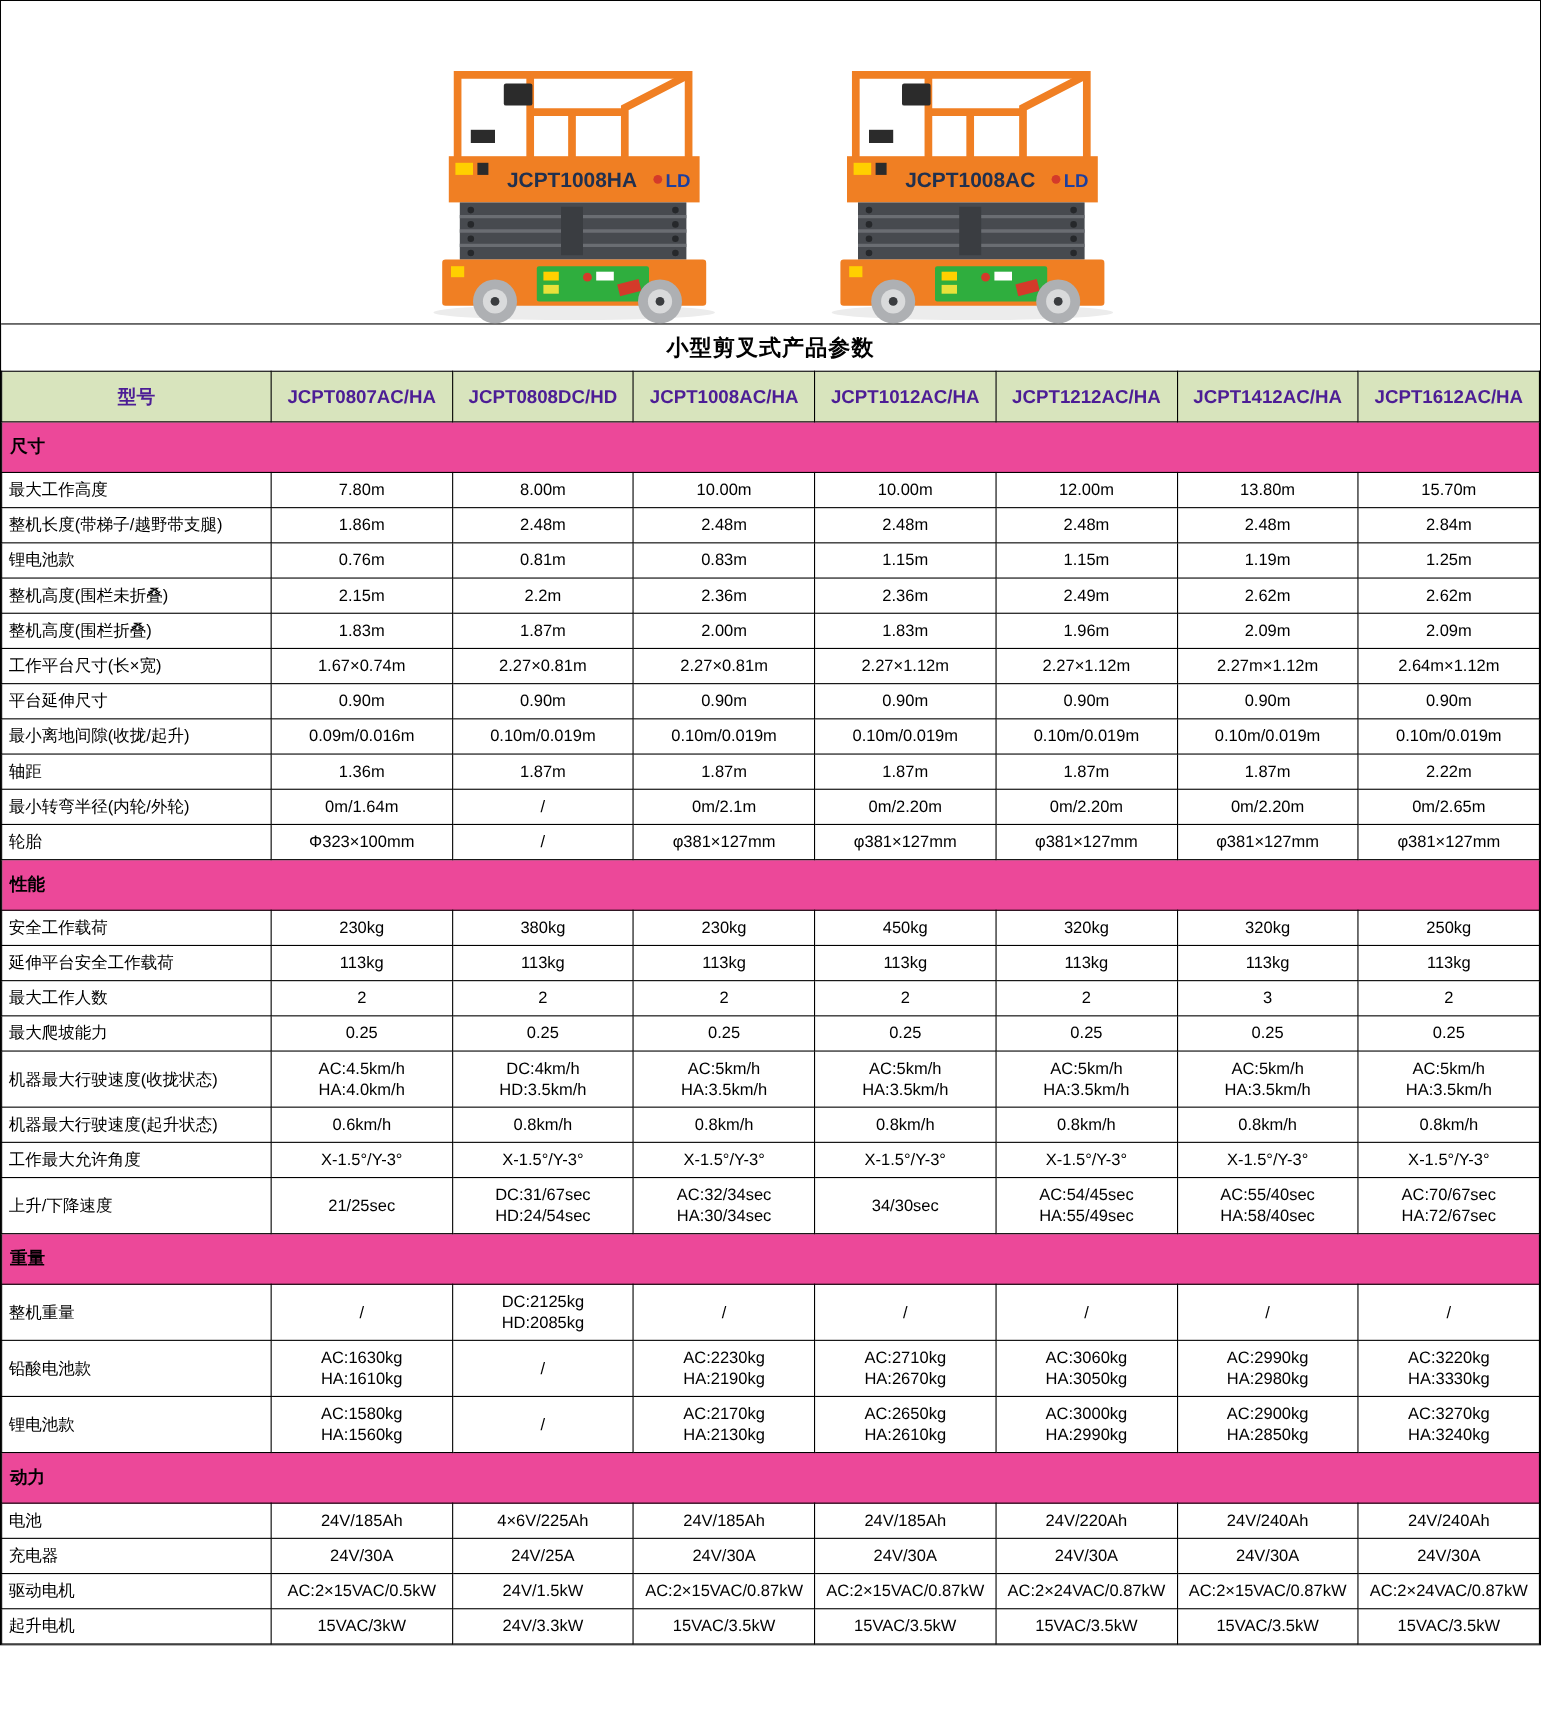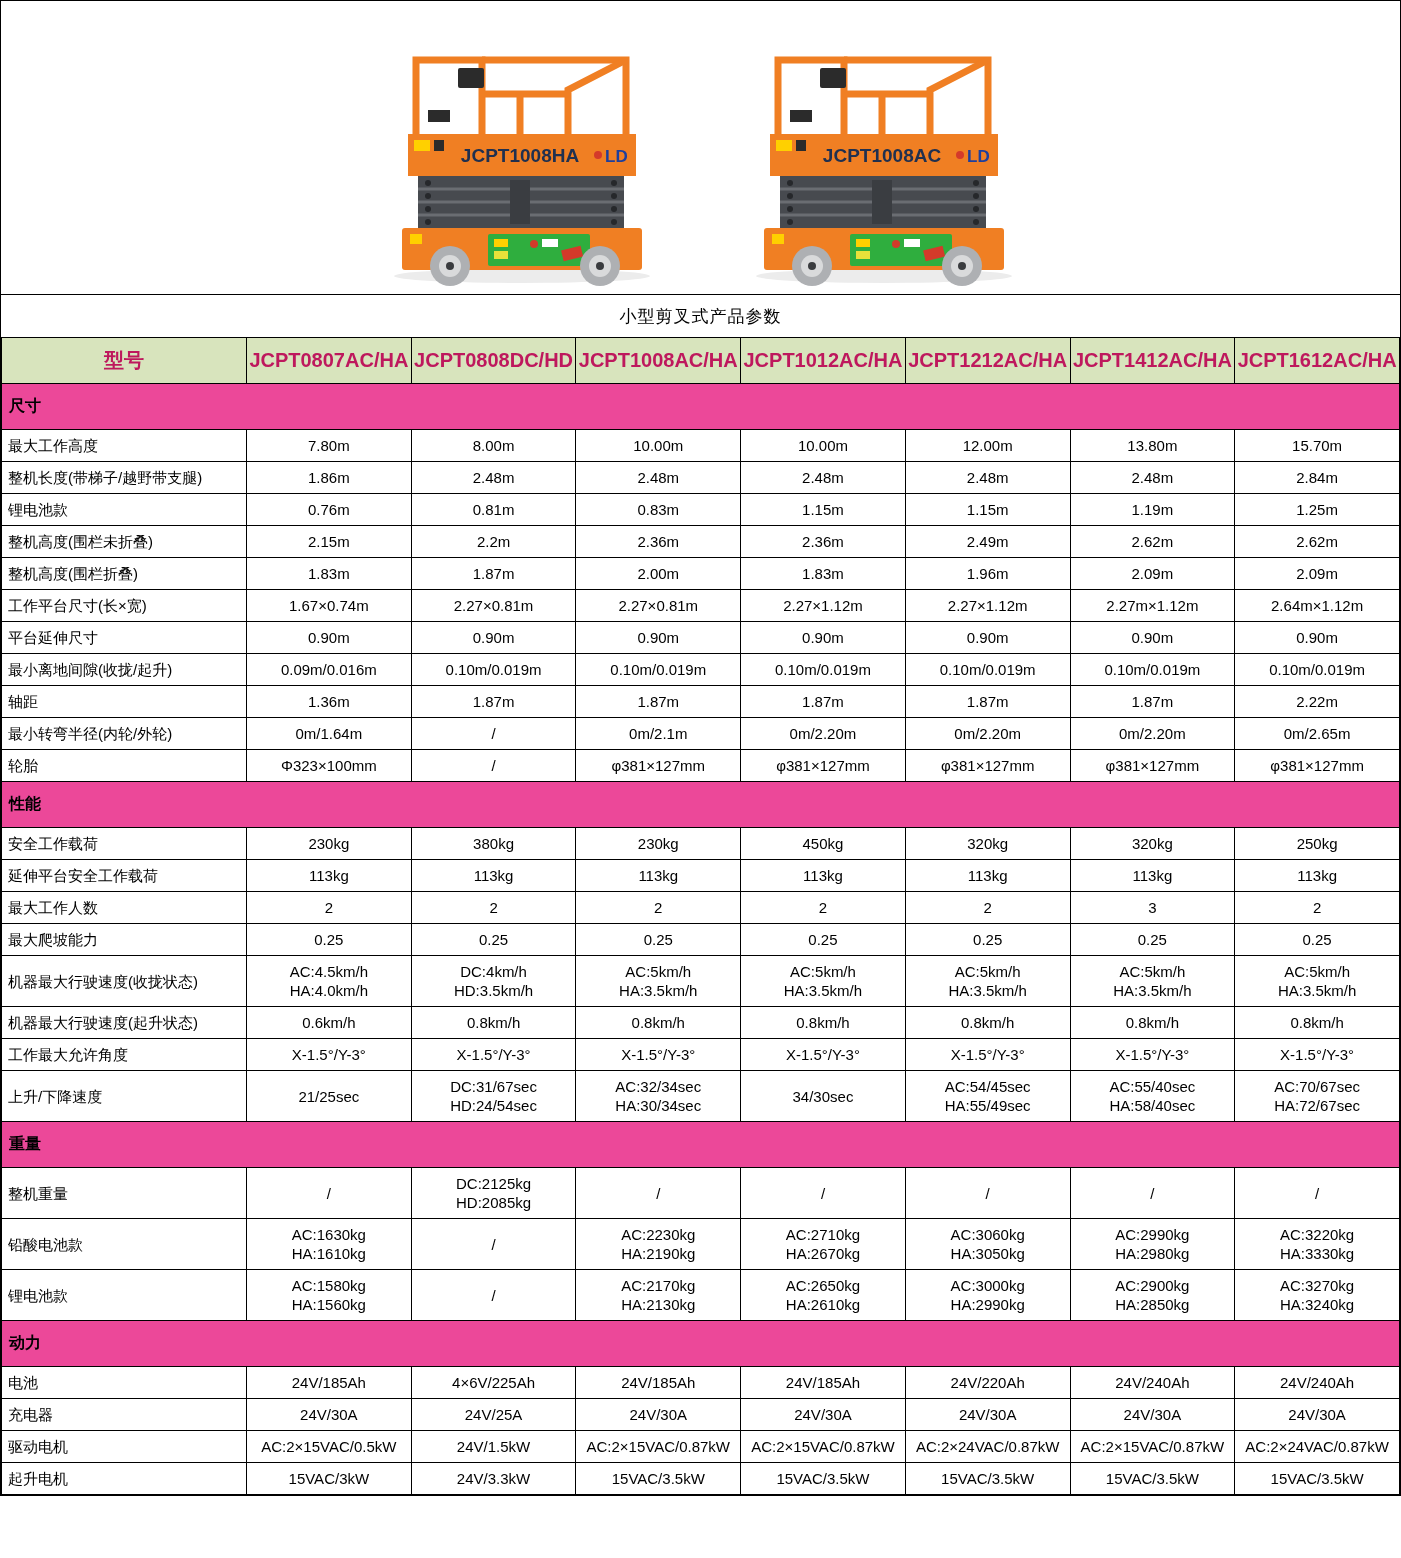--- a/index.html
+++ b/index.html
@@ -10,53 +10,53 @@
     background:#fff;
     font-family:"Liberation Sans","DejaVu Sans",sans-serif;
     color:#000;
   }
   
   .hero {
     height:294px;
     box-sizing:border-box;
     display:flex;
     justify-content:center;
-    align-items:center;
+    align-items:flex-end;
     gap:62px;
     padding-top:28px;
     border-bottom:1px solid #000;
     background:#fff;
   }
   .machine { width:300px; height:248px; }
   
   .title-row {
     height:42px;
     display:flex;
     align-items:center;
     justify-content:center;
-    font-weight:normal;
-    font-size:17px;
+    font-weight:bold;
+    font-size:20px;
     letter-spacing:1px;
   }
   
   table.spec {
     width:100%;
     border-collapse:collapse;
     table-layout:fixed;
   }
   table.spec td {
     border:1px solid #000;
     box-sizing:border-box;
     vertical-align:middle;
   }
   .corner-cell, .model-cell {
     background:#d8e4bd;
-    color:#be185d;
+    color:#4c1d95;
     font-weight:bold;
-    font-size:20px;
+    font-size:17px;
     text-align:center;
     height:46px;
     padding:2px;
   }
   tr.section-row td {
     background:#ec4899;
     font-weight:bold;
     font-size:16px;
     text-align:left;
     padding:12px 7px;

